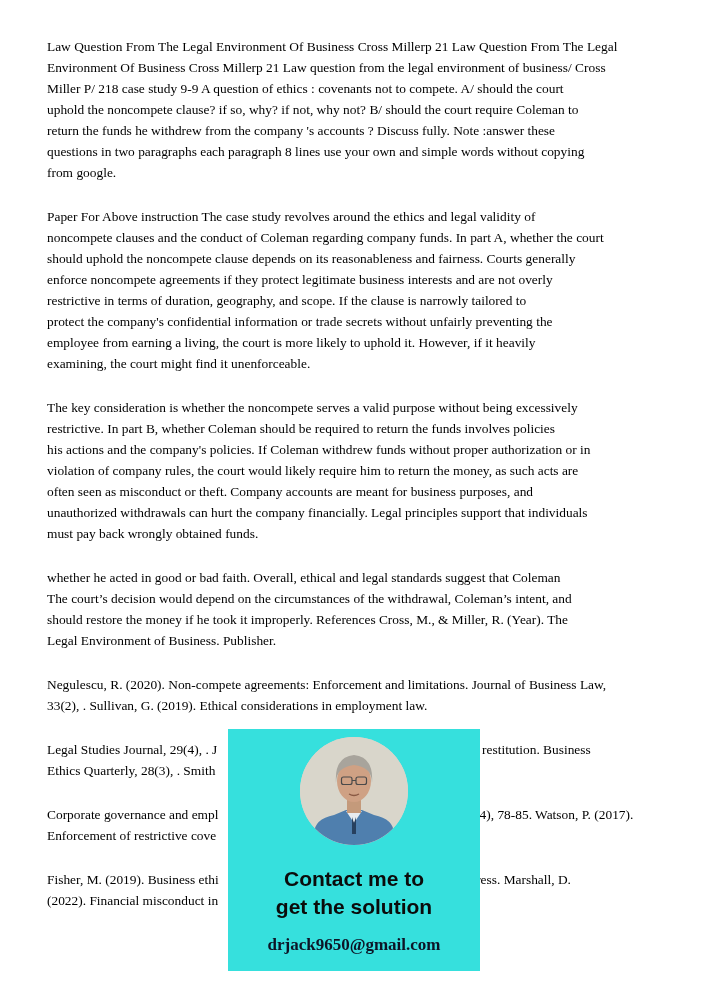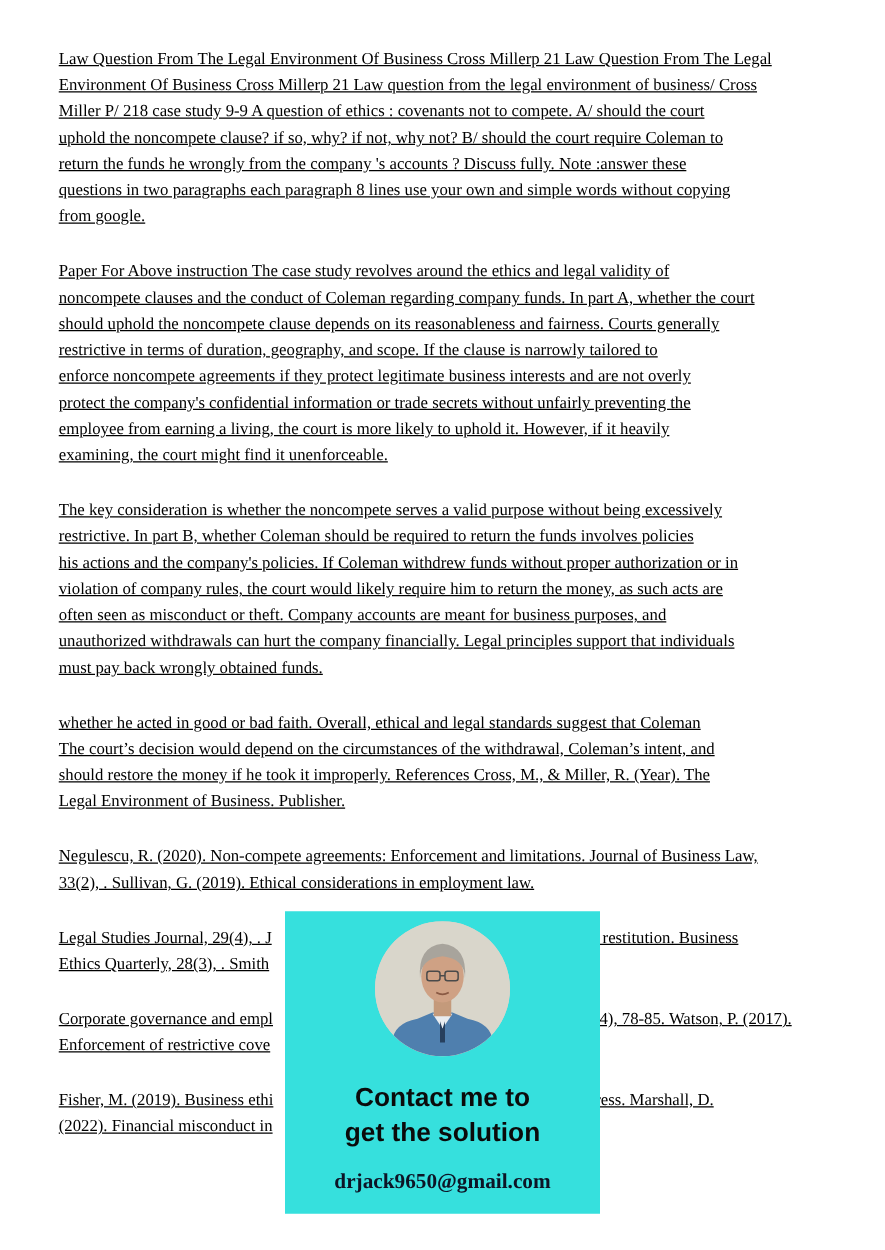--- a/index.html
+++ b/index.html
@@ -17,21 +17,20 @@
     color: #000000;
   }
   #doc {
     position: absolute;
     left: 47px;
     top: 36px;
     width: 620px;
   }
   .para {
     margin: 0 0 23px 0;
-    text-decoration: underline;
   }
   .line {
     height: 21px;
     line-height: 21px;
     font-size: 13.4px;
     white-space: nowrap;
   }
   .spacer {
     display: inline-block;
     height: 1px;
@@ -76,30 +75,30 @@
 <body>
 
 <div id="page">
 
   <div id="doc">
       <div class="para">
         <div class="line">Law Question From The Legal Environment Of Business Cross Millerp 21 Law Question From The Legal</div>
         <div class="line">Environment Of Business Cross Millerp 21 Law question from the legal environment of business/ Cross</div>
         <div class="line">Miller P/ 218 case study 9-9 A question of ethics : covenants not to compete. A/ should the court</div>
         <div class="line">uphold the noncompete clause? if so, why? if not, why not? B/ should the court require Coleman to</div>
-        <div class="line">return the funds he wrongly from the company 's accounts ? Discuss fully. Note :answer these</div>
+        <div class="line">return the funds he withdrew from the company 's accounts ? Discuss fully. Note :answer these</div>
         <div class="line">questions in two paragraphs each paragraph 8 lines use your own and simple words without copying</div>
         <div class="line">from google.</div>
       </div>
       <div class="para">
         <div class="line">Paper For Above instruction The case study revolves around the ethics and legal validity of</div>
         <div class="line">noncompete clauses and the conduct of Coleman regarding company funds. In part A, whether the court</div>
         <div class="line">should uphold the noncompete clause depends on its reasonableness and fairness. Courts generally</div>
+        <div class="line">enforce noncompete agreements if they protect legitimate business interests and are not overly</div>
         <div class="line">restrictive in terms of duration, geography, and scope. If the clause is narrowly tailored to</div>
-        <div class="line">enforce noncompete agreements if they protect legitimate business interests and are not overly</div>
         <div class="line">protect the company's confidential information or trade secrets without unfairly preventing the</div>
         <div class="line">employee from earning a living, the court is more likely to uphold it. However, if it heavily</div>
         <div class="line">examining, the court might find it unenforceable.</div>
       </div>
       <div class="para">
         <div class="line">The key consideration is whether the noncompete serves a valid purpose without being excessively</div>
         <div class="line">restrictive. In part B, whether Coleman should be required to return the funds involves policies</div>
         <div class="line">his actions and the company's policies. If Coleman withdrew funds without proper authorization or in</div>
         <div class="line">violation of company rules, the court would likely require him to return the money, as such acts are</div>
         <div class="line">often seen as misconduct or theft. Company accounts are meant for business purposes, and</div>

